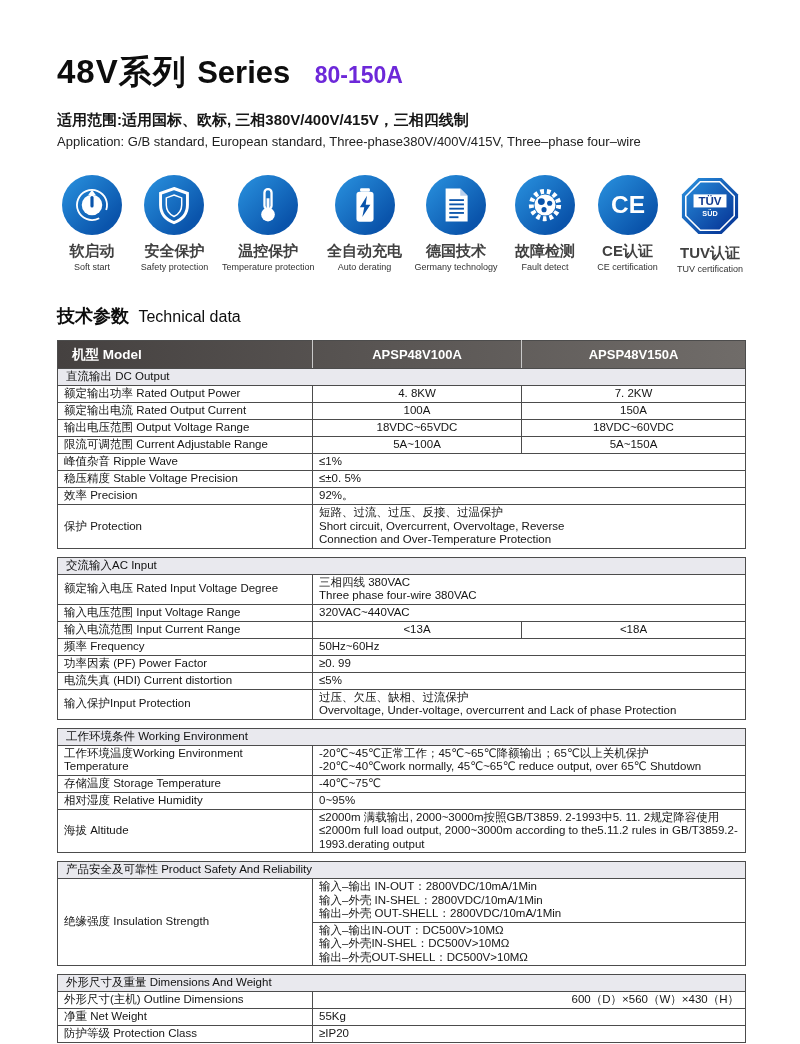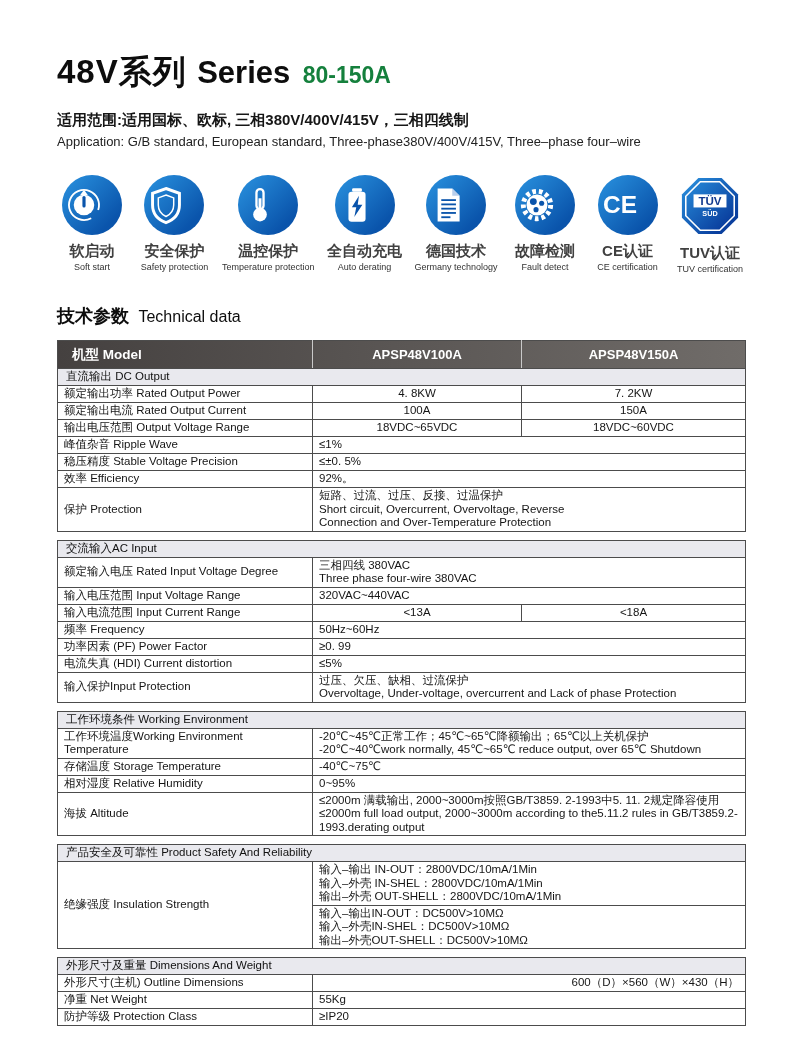--- a/index.html
+++ b/index.html
@@ -7,31 +7,31 @@
     width:800px;height:1044px;overflow:hidden;background:#fff;
     font-family:"Liberation Sans","DejaVu Sans",sans-serif;color:#1a1a1a;
     -webkit-font-smoothing:antialiased;
   }
   .page{padding:50px 55px 0 57px;width:688px;}
 
   
   .title-line{white-space:nowrap;}
   .title-zh{font-size:33px;font-weight:bold;color:#0d0d0d;letter-spacing:1px;}
   .title-en{font-size:31px;font-weight:bold;color:#0d0d0d;margin-left:6px;}
-  .title-range{font-size:23px;font-weight:bold;color:#15803d;margin-left:8px;}
+  .title-range{font-size:23px;font-weight:bold;color:#6d28d9;margin-left:20px;}
   .scope-zh{font-size:15px;font-weight:bold;color:#161616;margin-top:16px;}
   .scope-en{font-size:13px;color:#222;margin-top:4px;}
 
   
   .features{display:flex;justify-content:space-between;margin-top:26px;width:688px;}
   .feature{display:flex;flex-direction:column;align-items:center;min-width:70px;}
   .ic{
     width:60px;height:60px;border-radius:50%;
     background:linear-gradient(135deg,var(--icon-blue-light,#2a93e0) 0%,var(--icon-blue-dark,#0a54ab) 80%);
-    display:flex;align-items:center;justify-content:flex-start;flex:0 0 auto;
+    display:flex;align-items:center;justify-content:center;flex:0 0 auto;
   }
   .ic svg{width:44px;height:44px;display:block;}
   .ic-oct{width:62px;height:62px;display:flex;align-items:center;justify-content:center;background:none;border-radius:0;}
   .ic-oct svg{width:62px;height:62px;}
   .f-zh{font-size:15px;font-weight:bold;color:#404040;margin-top:7px;white-space:nowrap;}
   .f-en{font-size:9px;color:#333;margin-top:1px;white-space:nowrap;}
   .ce-text{font-size:20px;font-weight:bold;fill:#fff;font-family:"Liberation Sans",sans-serif;}
 
   
   .tech-title{margin-top:30px;margin-bottom:12px;}
@@ -230,29 +230,34 @@
         <td class="lbl">额定输出电流 Rated Output Current</td>
         <td class="val c">100A</td>
         <td class="val c">150A</td>
       </tr>
       <tr>
         <td class="lbl">输出电压范围 Output Voltage Range</td>
         <td class="val c">18VDC~65VDC</td>
         <td class="val c">18VDC~60VDC</td>
       </tr>
       <tr>
+        <td class="lbl">限流可调范围  Current Adjustable Range</td>
+        <td class="val c">5A~100A</td>
+        <td class="val c">5A~150A</td>
+      </tr>
+      <tr>
         <td class="lbl">峰值杂音 Ripple Wave</td>
         <td class="val" colspan="2">≤1%</td>
       </tr>
       <tr>
         <td class="lbl">稳压精度 Stable Voltage Precision</td>
         <td class="val" colspan="2">≤±0. 5%</td>
       </tr>
       <tr>
-        <td class="lbl">效率 Efficiency</td>
+        <td class="lbl">效率 Precision</td>
         <td class="val" colspan="2">92%。</td>
       </tr>
       <tr>
         <td class="lbl">保护 Protection</td>
         <td class="val ml" colspan="2">短路、过流、过压、反接、过温保护
 Short circuit,  Overcurrent, Overvoltage, Reverse
 Connection and Over-Temperature Protection</td>
       </tr>
     </tbody>
   </table>

